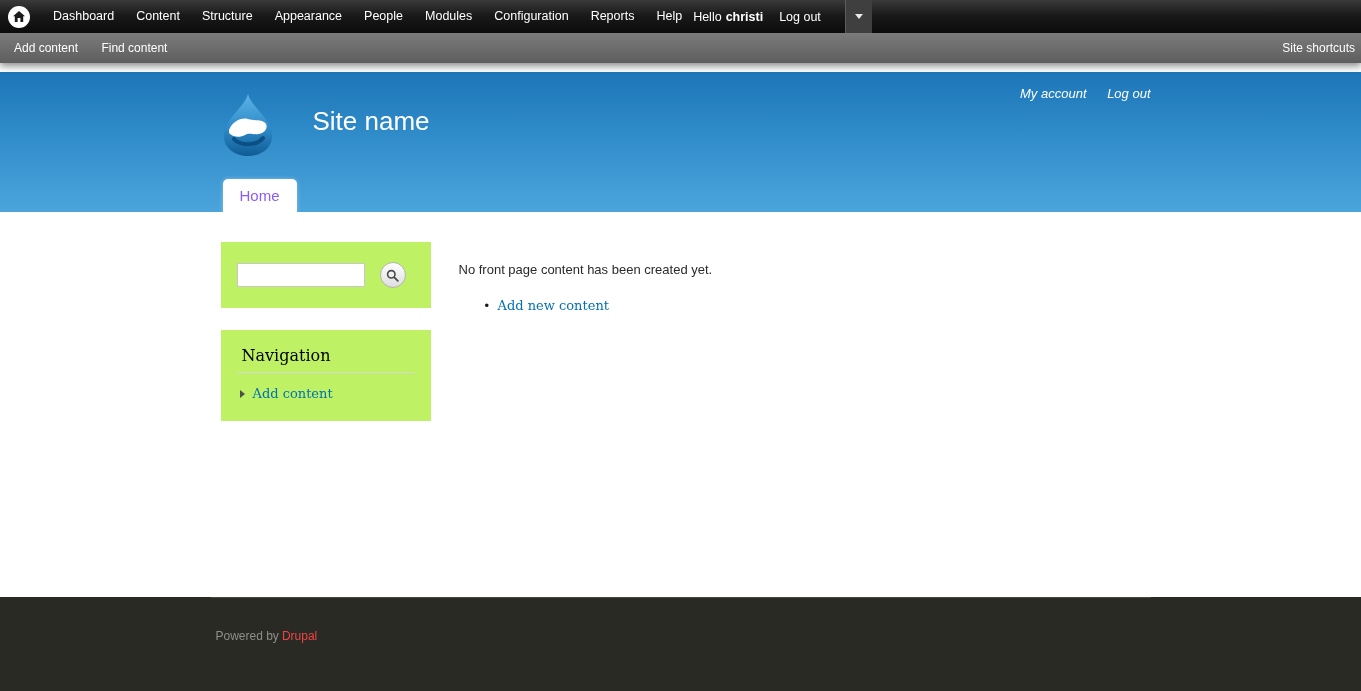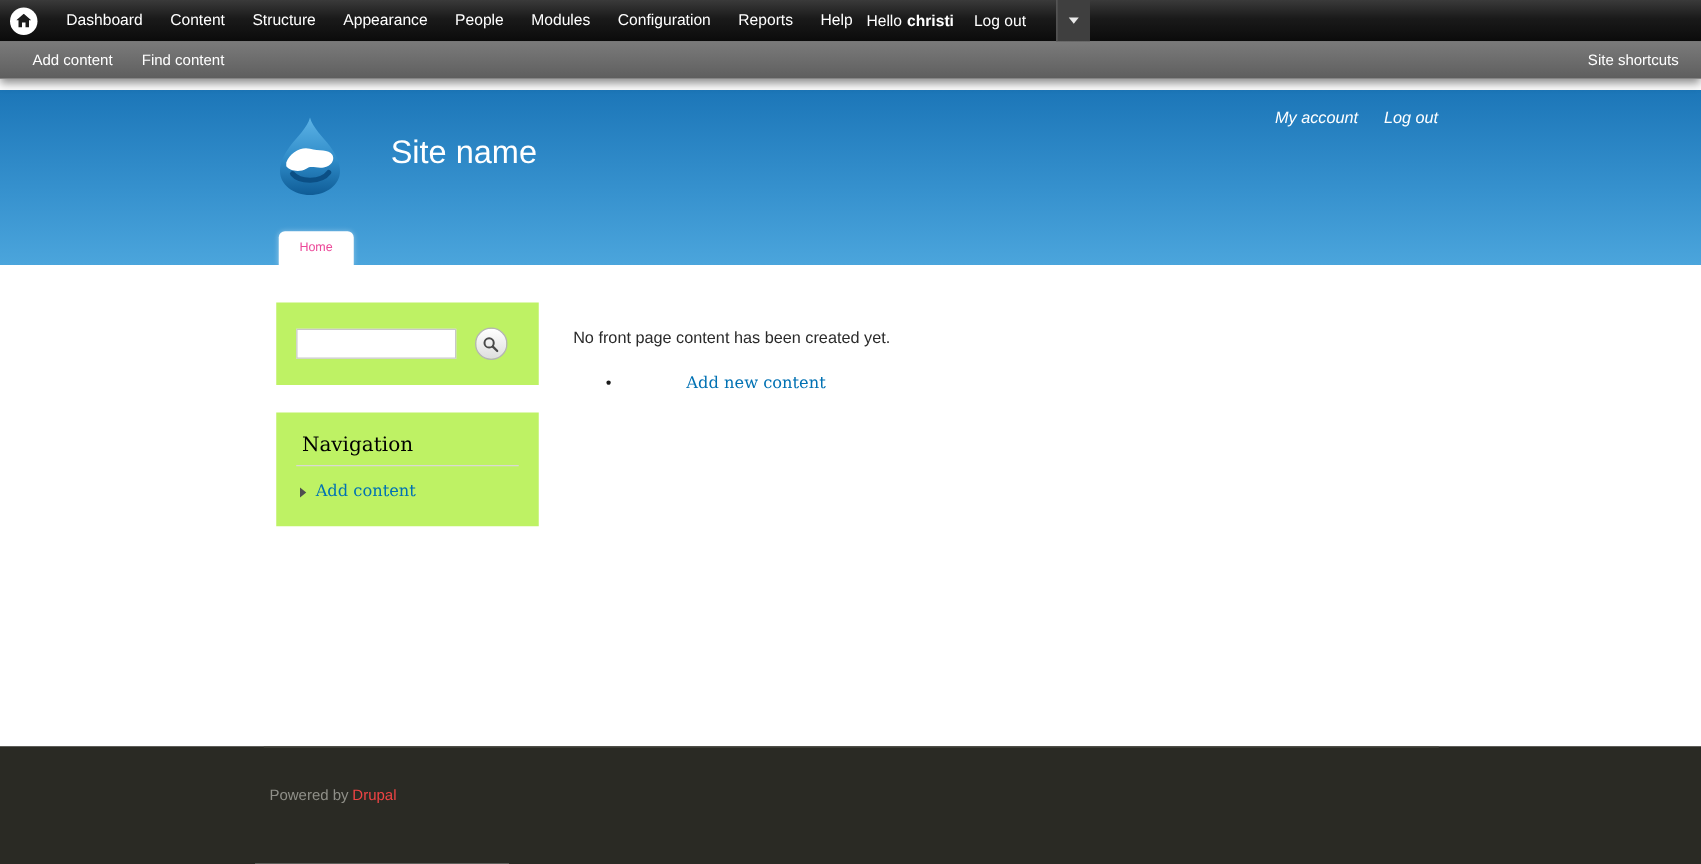--- a/index.html
+++ b/index.html
@@ -53,21 +53,21 @@
 
   
   .shortcuts {
     height: 30px;
     background: linear-gradient(to bottom, #7b7b7b, #5e5e5e);
     color: #fff;
     font-size: 12px;
     display: flex;
     align-items: center;
     justify-content: space-between;
-    padding: 0 16px;
+    padding: 0 4px;
     box-shadow: 0 3px 7px rgba(0,0,0,0.45);
     position: relative;
     z-index: 9;
   }
   .shortcuts a { color: #fff; }
   .sc-left a { padding: 0 10px; }
   .sc-right a { padding: 0 2px; }
 
   .toolbar-gap { height: 9px; background: #fdfdfd; position: relative; z-index: 1; }
 
@@ -84,22 +84,22 @@
   .site-name {
     position: absolute; left: 102px; top: 34px;
     font-size: 26px; color: #ffffff; letter-spacing: 0;
   }
   .secondary { position: absolute; right: 0; top: 14px; font-size: 13px; }
   .secondary a { color: #ffffff; margin-left: 17px; font-style: italic; }
   .tabs { position: absolute; bottom: 0; left: 12px; }
   .tab {
     display: inline-block;
     background: #ffffff;
-    color: #ec4899;
-    font-size: 10px;
+    color: #8b5cf6;
+    font-size: 15px;
     padding: 8px 17px 8px;
     border-radius: 5px 5px 0 0;
     box-shadow: 0 0 4px rgba(255,255,255,0.35);
   }
 
   
   .content-wrap { min-height: 316px; background: #fff; position: relative; z-index: 2; }
   .content-inner { display: flex; padding-top: 30px; align-items: flex-start; }
   .sidebar { width: 210px; margin-left: 10px; flex: none; }
   .block { background: #bef264; }
@@ -146,21 +146,21 @@
   .menu-item a { color: #0071b3; font-family: "DejaVu Serif", serif; }
 
   .main { margin-left: 28px; padding-top: 20px; }
   .page-title {
     font-family: "DejaVu Serif", serif;
     font-size: 29px; font-weight: normal; color: #161616;
     margin-bottom: 19px;
   }
   .empty-msg { font-size: 13px; color: #2a2a2a; margin-bottom: 20px; }
   .item-list { list-style: none; margin-left: 39px; }
-  .item-list li { position: relative; font-size: 13px; line-height: 17px; text-align: center; }
+  .item-list li { position: relative; font-size: 13px; line-height: 17px; }
   .item-list li::before {
     content: "\2022";
     color: #1a1a1a;
     position: absolute; left: -13px; top: 0;
   }
   .item-list a { color: #0071b3; font-family: "DejaVu Serif", serif; }
 
   
   .footer { height: 163px; background: #2a2a24; font-size: 12px; }
   .footer-rule { border-top: 1px solid #4a4a42; margin-top: 69px; }

